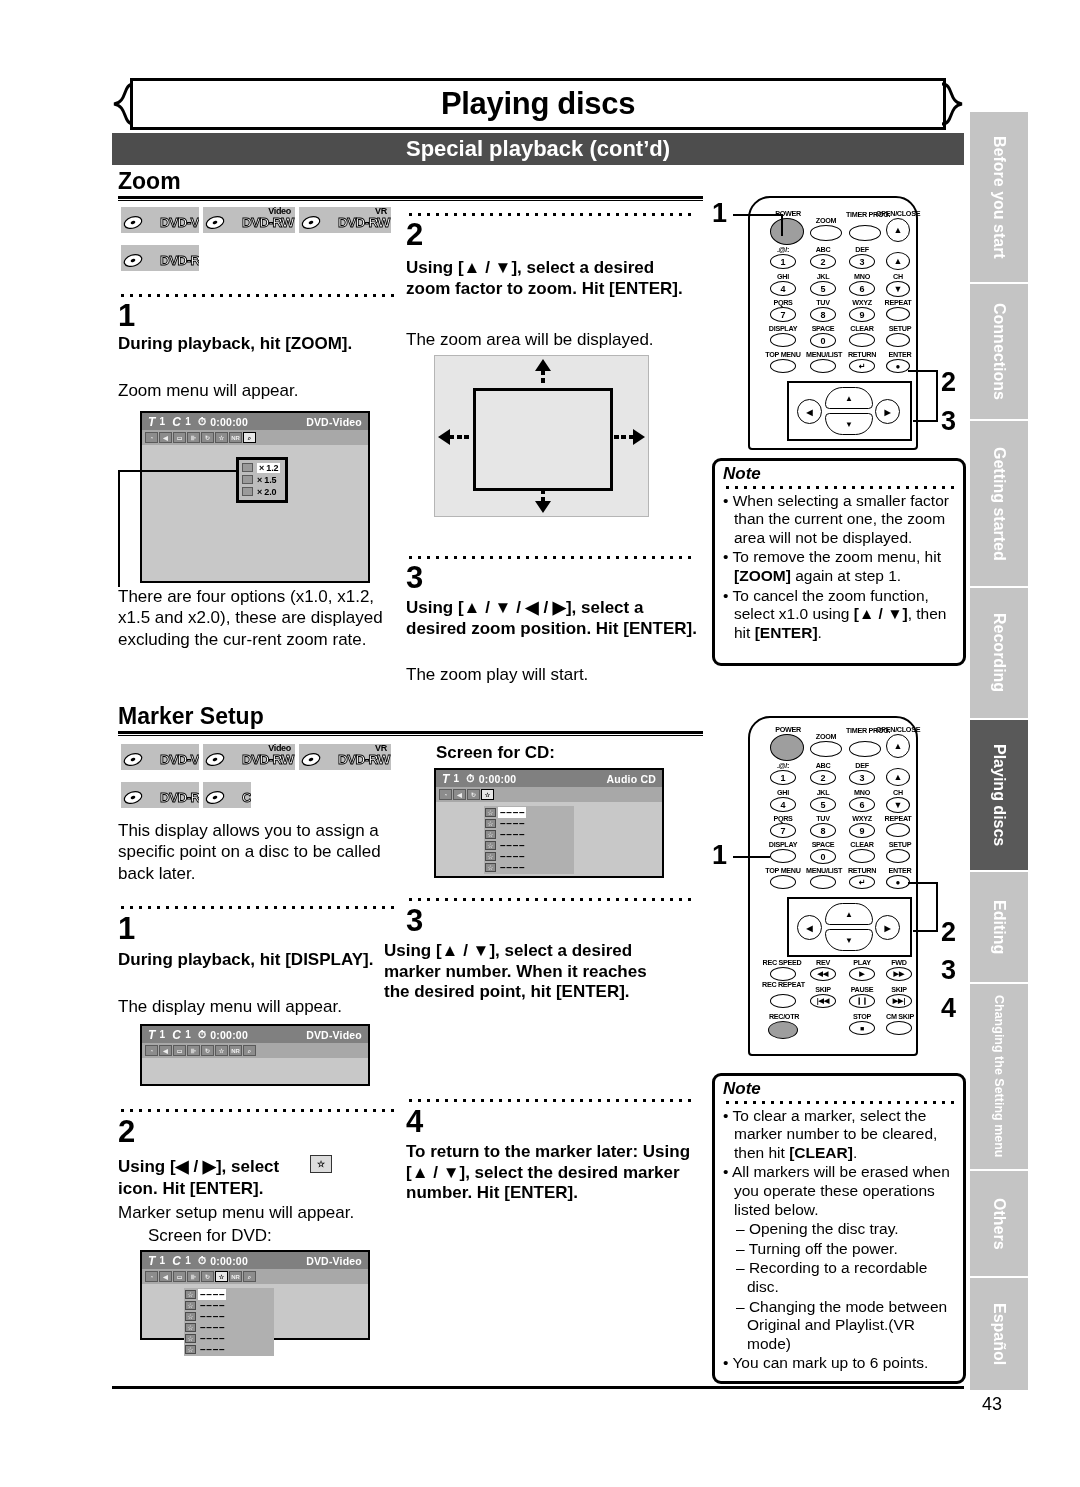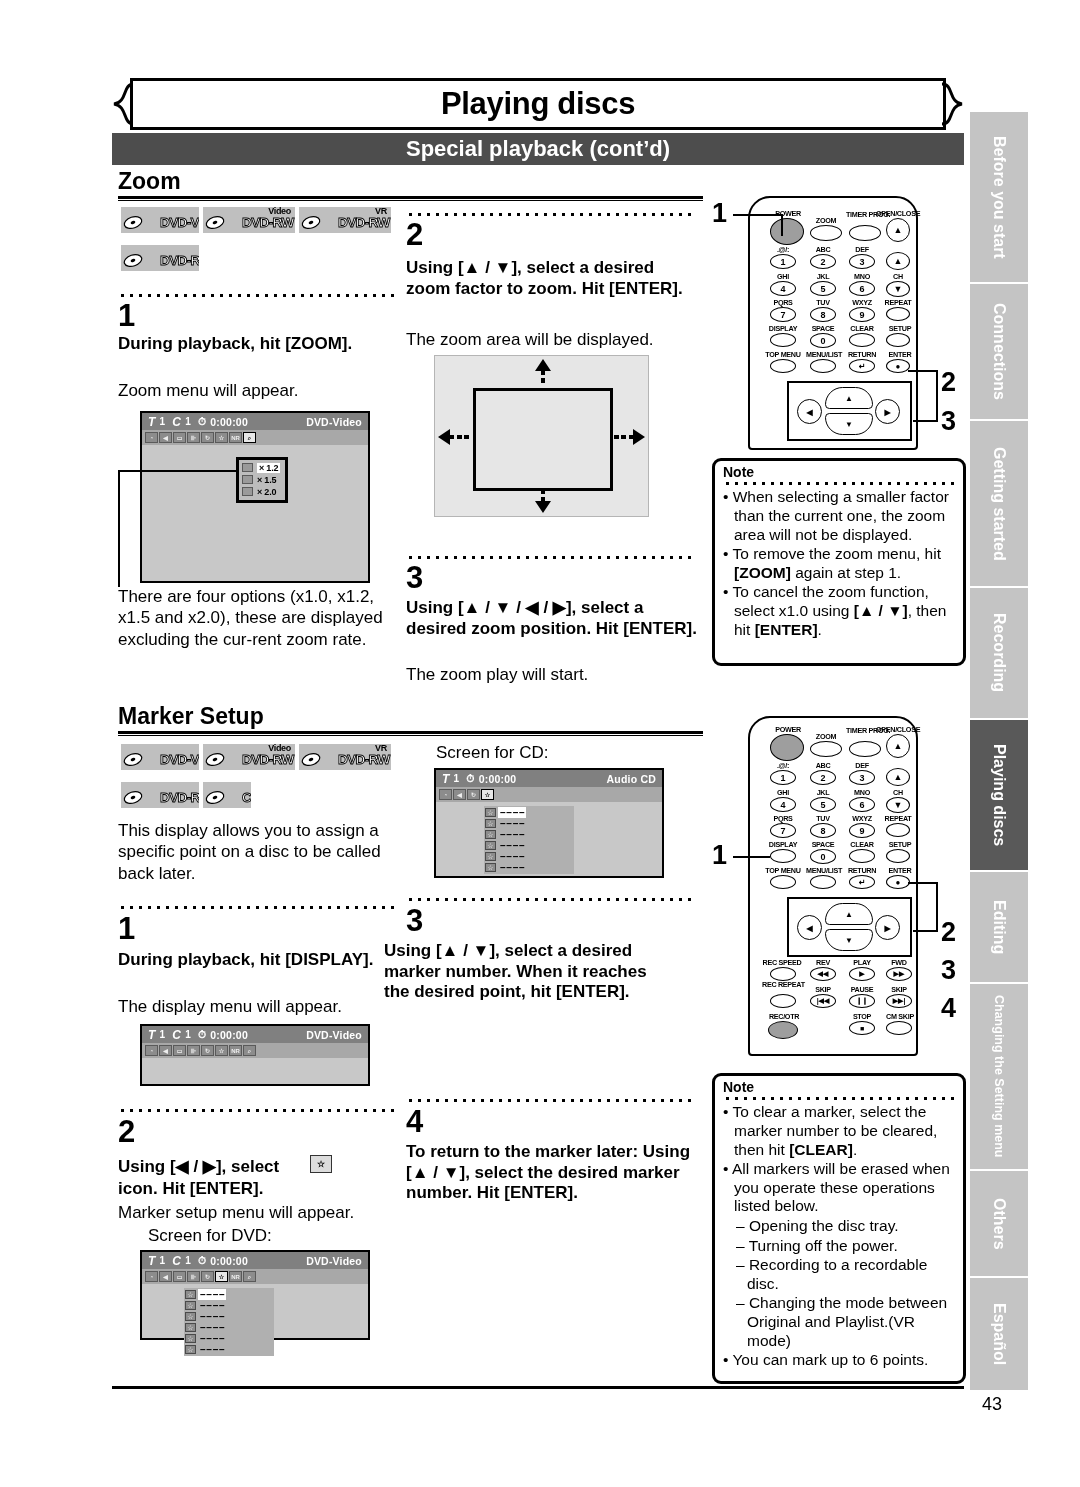--- a/index.html
+++ b/index.html
@@ -105,21 +105,21 @@
 
   
   .zfig { position:absolute; background:#e6e6e6; border:1px solid #b5b5b5; }
   .zfig-inner { position:absolute; border:3px solid #000; background:#e6e6e6; }
 
   
   .note {
     position:absolute; border:3px solid #000; border-radius:9px; background:#fff;
     padding:4px 8px 6px 8px;
   }
-  .note-title { font-size:14px; font-weight:bold; line-height:1.1; }
+  .note-title { font-size:17px; font-weight:bold; font-style:italic; line-height:1.1; }
   .note-dots { height:5px; margin:1px 0 2px 0;
     background-image:radial-gradient(circle, #000 1.6px, transparent 1.7px);
     background-size:9px 5px; background-repeat:repeat-x; }
   .note ul { margin:0; padding:0; list-style:none; }
   .note li { font-size:15.5px; line-height:1.20; margin-bottom:1px;
              padding-left:11px; text-indent:-11px; }
   .note li.sub { padding-left:24px; text-indent:-11px; }
   .note b { font-weight:bold; }
 
   
@@ -531,21 +531,21 @@
           <span class="star">☆</span>
           <span class="dash">– – – –</span>
         </div>
       <div class="mkrow">
           <span class="star">☆</span>
           <span class="dash">– – – –</span>
         </div>
     </div>
   </div>
 
-  <div class="step-reg" style="left:436px; top:743px; width:250px;">Screen for CD:</div>
+  <div class="step-reg" style="left:436px; top:743px; width:250px;font-weight:bold;">Screen for CD:</div>
   <div class="osd" style="left:434px; top:768px; width:230px; height:110px;">
     <div class="osd-top">
       <span class="tt">T</span>
       <span class="num">1</span>
       <span style="margin-right:4px;">⏱</span>
       <span>0:00:00</span>
       <span class="grow"></span>
       <span>Audio CD</span>
     </div>
     <div class="osd-icons">

